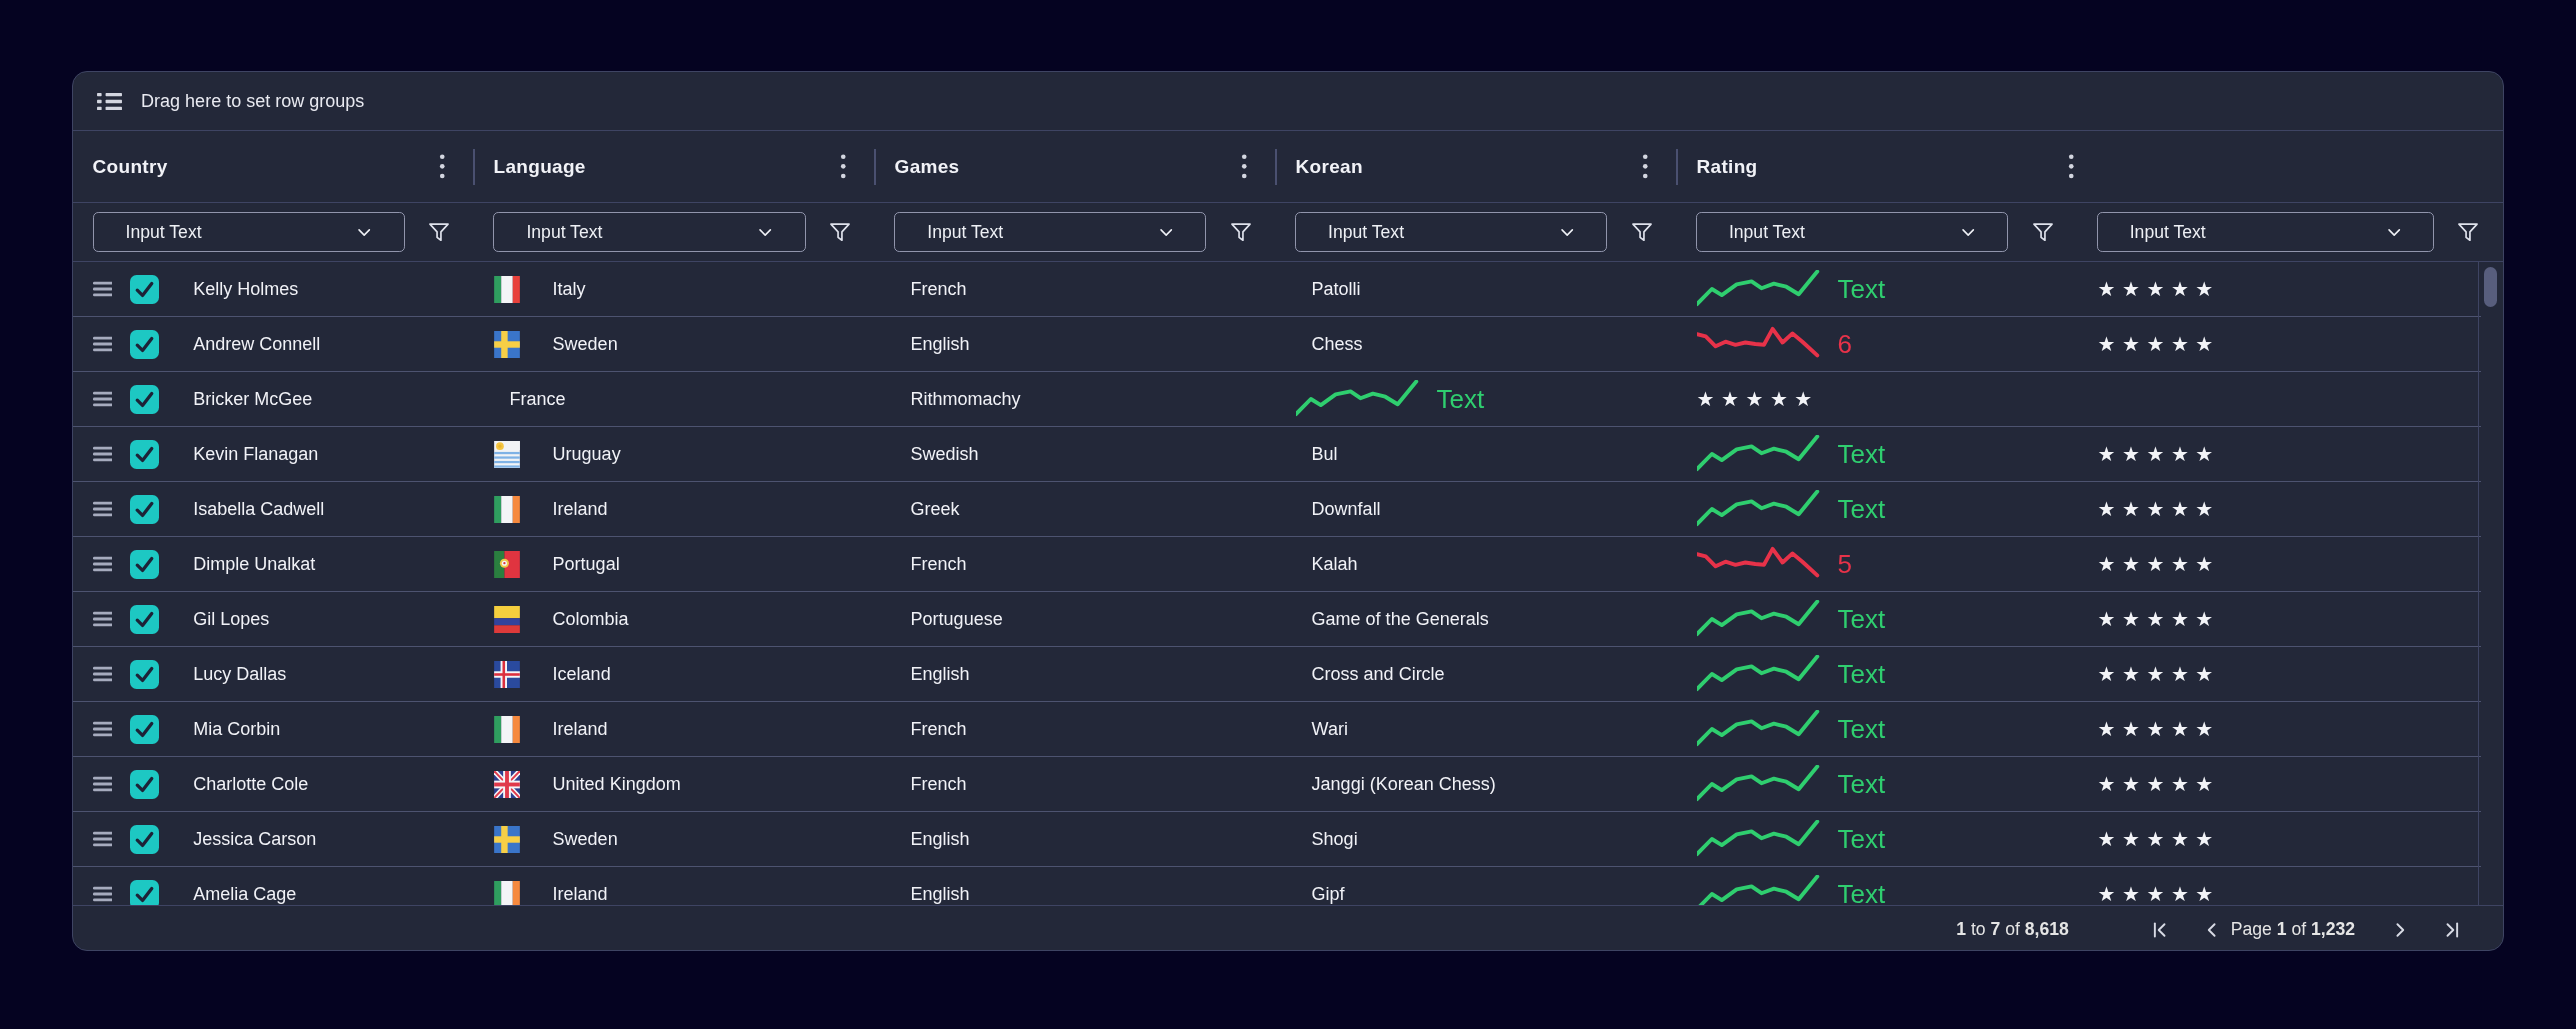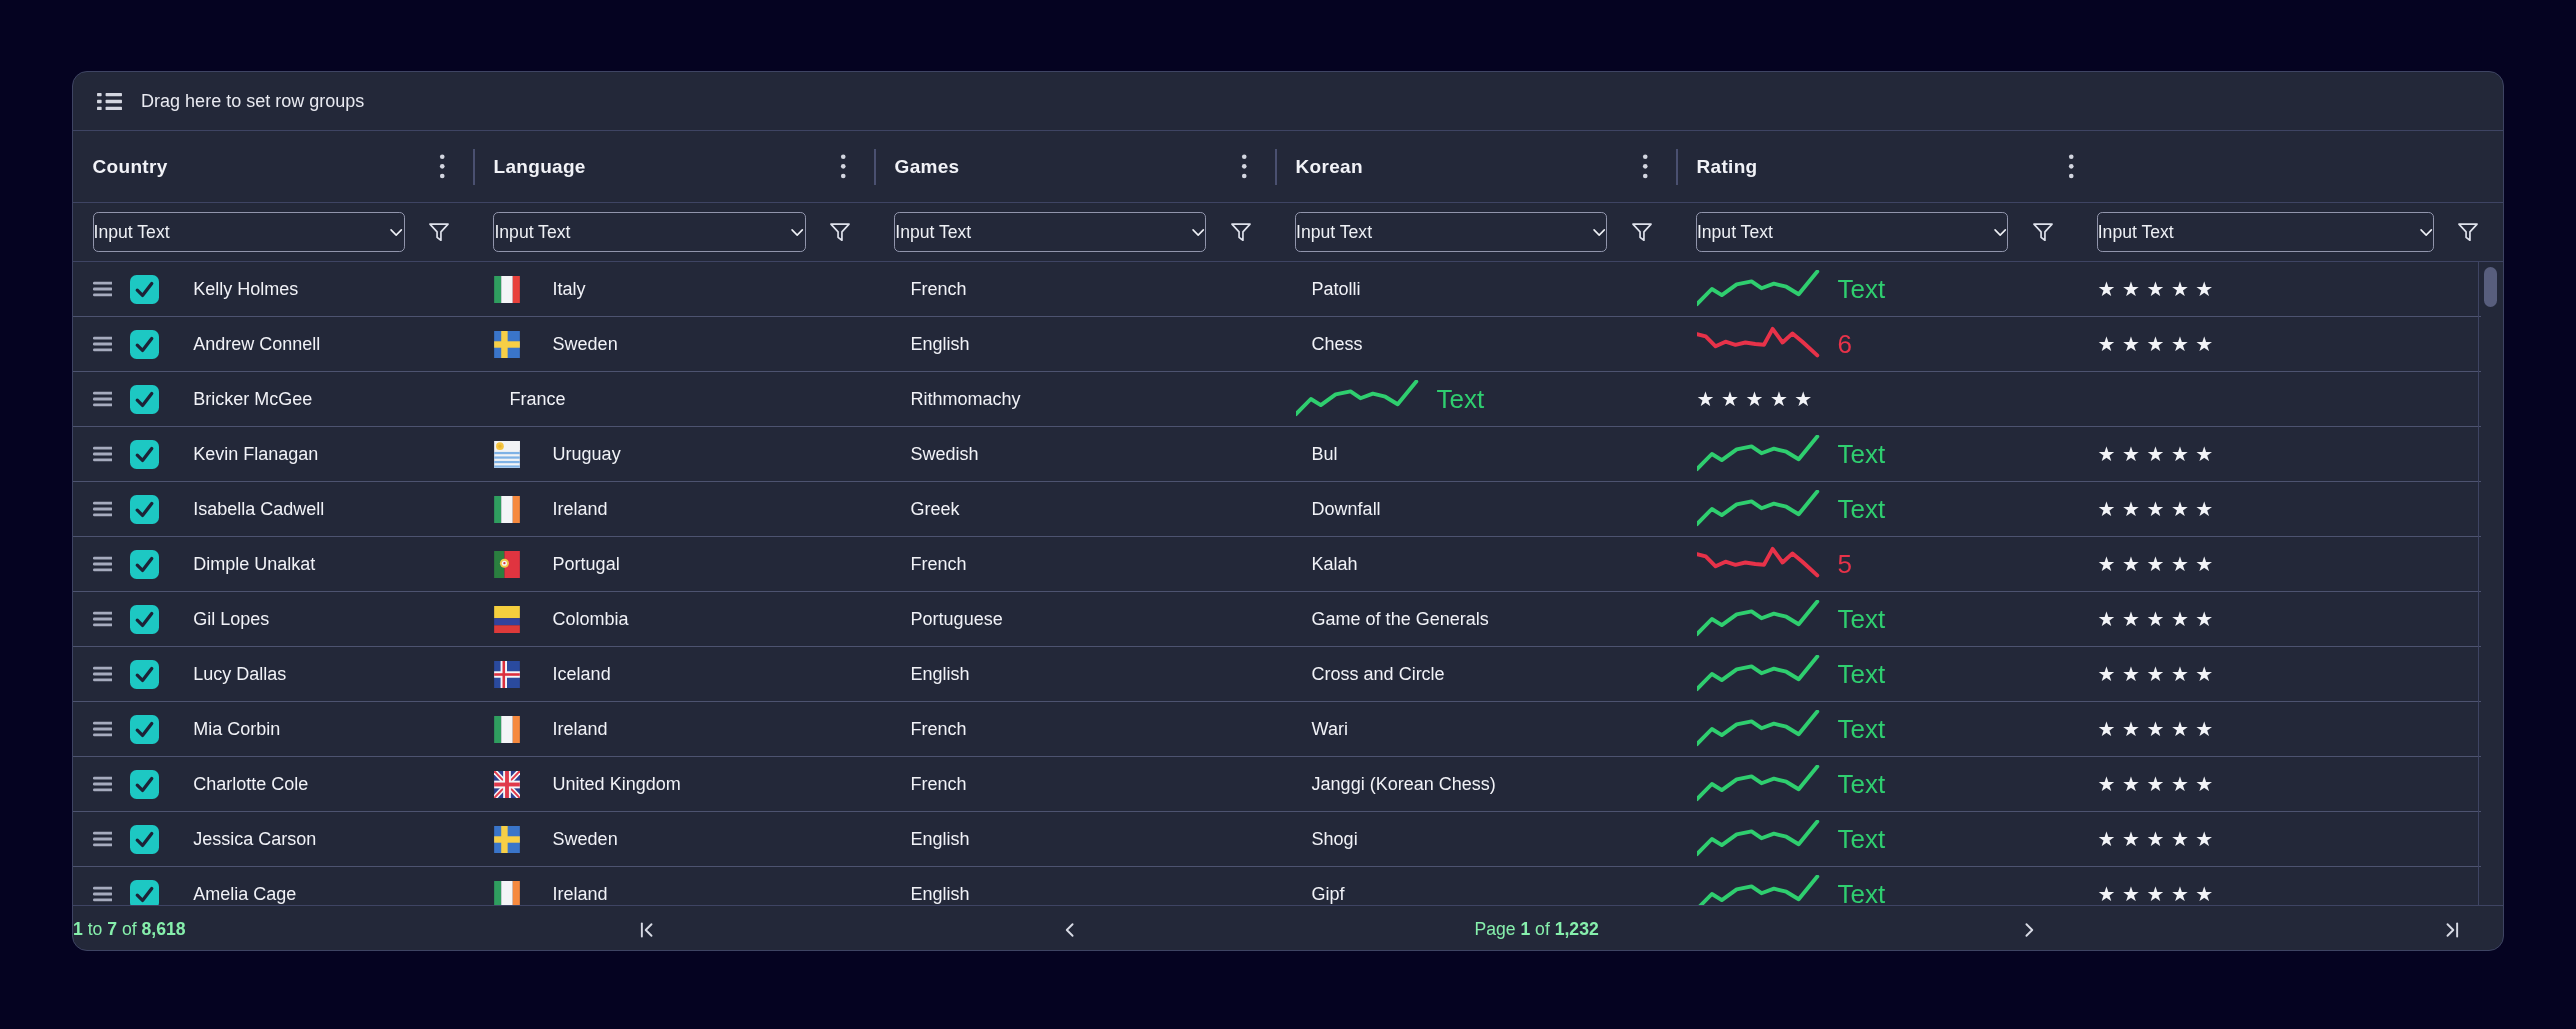--- a/index.html
+++ b/index.html
@@ -37,21 +37,21 @@
     width:1.3px; height:36px; background:#4a5070;
   }
   .menu-dots { position:absolute; right:29px; top:50%; transform:translateY(-50%); cursor:pointer; }
   
   .filter-row { height:59px; border-bottom:1.3px solid #3e4463; display:flex; align-items:center; }
   .f-cell { width:401px; display:flex; align-items:center; padding-left:19.6px; }
   .f-cell:last-child { width:426px; }
   .select {
     flex:1; height:40px; border:1.3px solid #9195ac; border-radius:5.2px;
     display:flex; align-items:center; justify-content:space-between;
-    padding:0 0; font-size:17.6px; color:#eef0f5; background:transparent;
+    padding:0 32px; font-size:17.6px; color:#eef0f5; background:transparent;
   }
   .funnel-slot { width:69px; display:flex; justify-content:center; align-items:center; }
   
   .body { position:relative; height:643px; overflow:hidden; }
   .rows { position:absolute; left:0; top:0; width:2408px; }
   .row { height:55px; display:flex; border-bottom:1.3px solid #4d5370; background:#232839; }
   .cell { width:401px; display:flex; align-items:center; padding-left:19.6px; font-size:18px; }
   .cell .txt { white-space:nowrap;margin-left:16px; }
   .drag { margin-right:18px; display:flex; cursor:grab; }
   .checkbox {
@@ -68,28 +68,28 @@
     position:absolute; top:0; right:0; width:25px; height:643px;
     border-left:1.3px solid #3e4463;
   }
   .thumb {
     position:absolute; left:5.2px; top:5.2px; width:13px; height:40px;
     border-radius:6.5px; background:#585e7d; cursor:pointer;
   }
   
   .pagination {
     height:48px; border-top:1.3px solid #3e4463;
-    display:flex; align-items:center; justify-content:space-between;
-    padding-right:38px; font-size:17.6px; color:#86efac;
+    display:flex; align-items:center; justify-content:flex-end;
+    padding-right:38px; font-size:17.6px; color:#e5e5e5;
   }
   .pagination b { font-weight:bold; }
   .summary { margin-right:52px; white-space:nowrap; }
   .pg-btn { display:flex; align-items:center; justify-content:center; width:26px; cursor:pointer; }
   .pg-gap { margin-left:26px; }
-  .page-text { margin:0 21px; white-space:nowrap; }
+  .page-text { margin:0 6px; white-space:nowrap; }
   svg { display:block; }
 </style>
 </head>
 <body>
 
 <div class="panel">
   <div class="group-bar">
     <svg width="25" height="21" viewBox="0 0 38 32">
       <g fill="#d3d6e0">
         <rect x="0" y="3" width="7" height="5" rx="1"></rect>

